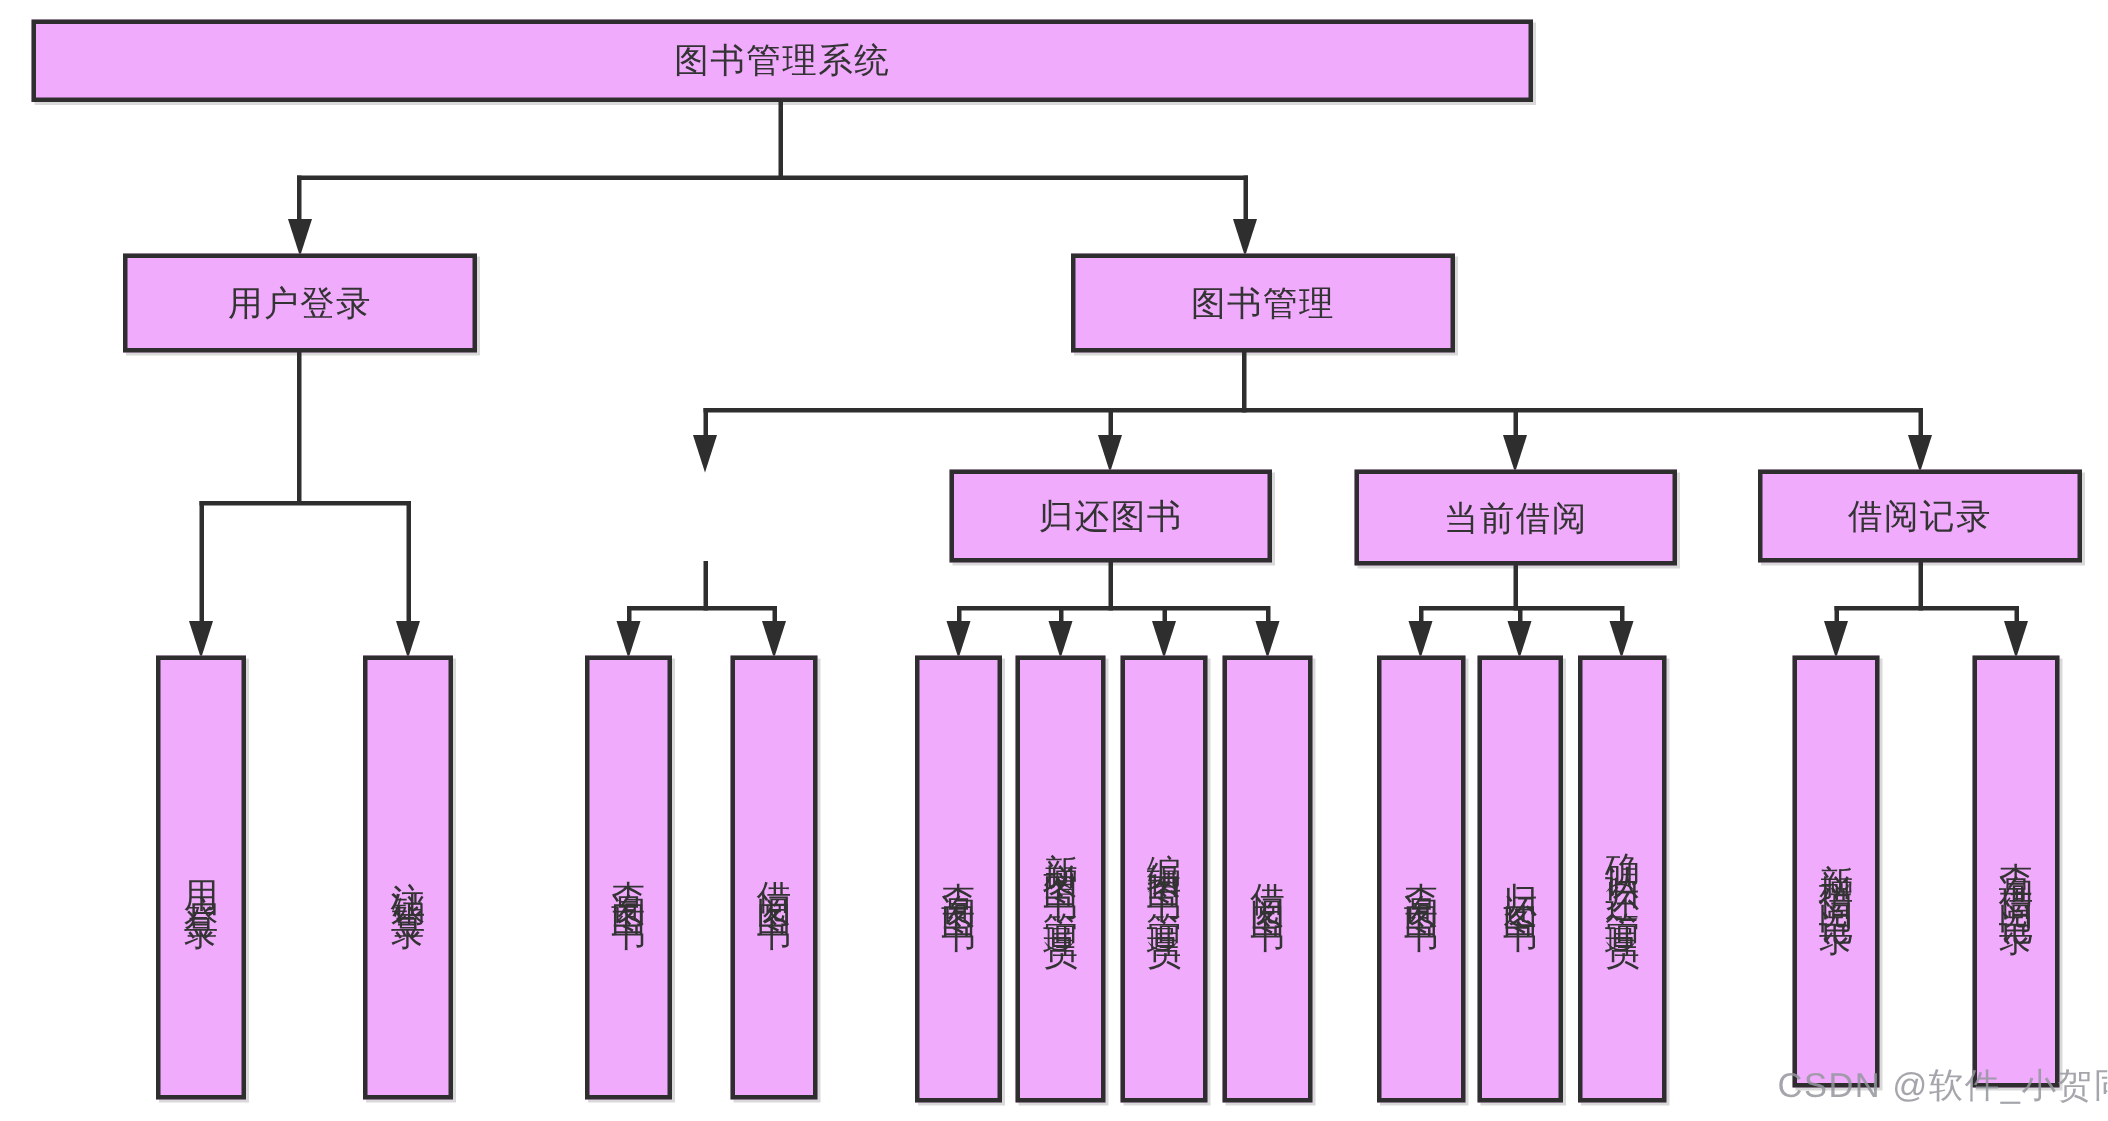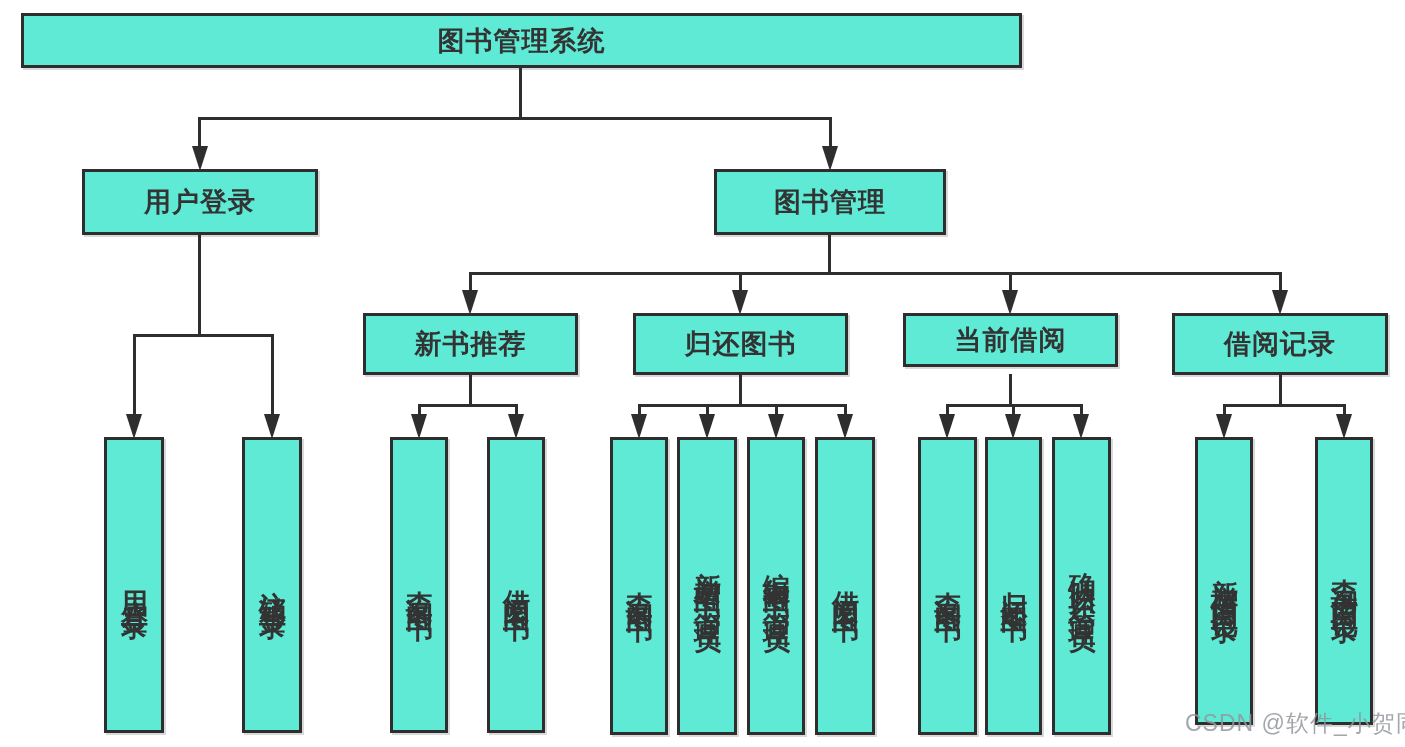--- a/index.html
+++ b/index.html
@@ -6,31 +6,30 @@
   #canvas{
     position:relative;
     width:1405px;height:747px;
     background:#fff;
     font-family:"Liberation Sans","DejaVu Sans",sans-serif;
     overflow:hidden;
   }
   .box{
     position:absolute;
     box-sizing:border-box;
-    background:#5eead4;
+    background:#f0abfc;
     border:3px solid #2e2e2e;
     box-shadow:2px 2px 0 rgba(0,0,0,0.15);
     display:flex;
     align-items:center;
     justify-content:center;
-    font-size:27px;
+    font-size:23px;
     color:#333;
     letter-spacing:1px;
     white-space:nowrap;
-    font-weight:bold;
   }
   .vlabel{
     writing-mode:vertical-rl;
     text-orientation:mixed;
     letter-spacing:8px;
     line-height:1;
   }
   .hline{position:absolute;height:3px;background:#2e2e2e;}
   .vline{position:absolute;width:3px;background:#2e2e2e;}
   .arrow{
@@ -61,21 +60,21 @@
   <div class="vline" style="left:519px;top:67px;height:53px"></div>
   <div class="hline" style="left:198px;top:117px;width:634px"></div>
   <div class="vline" style="left:198px;top:117px;height:32px"></div>
   <div class="arrow" style="left:192px;top:146px"></div>
   <div class="vline" style="left:829px;top:117px;height:32px"></div>
   <div class="arrow" style="left:822px;top:146px"></div>
 
   <div class="box" style="left:82px;top:169px;width:236px;height:66px">
     <span>用户登录</span>
   </div>
-  <div class="box" style="left:714px;top:169px;width:232px;height:66px">
+  <div class="box" style="left:714px;top:169px;width:256px;height:66px">
     <span>图书管理</span>
   </div>
 
   <div class="vline" style="left:198px;top:234px;height:102px"></div>
   <div class="hline" style="left:133px;top:334px;width:141px"></div>
   <div class="vline" style="left:133px;top:334px;height:84px"></div>
   <div class="arrow" style="left:126px;top:414px"></div>
   <div class="vline" style="left:271px;top:334px;height:84px"></div>
   <div class="arrow" style="left:264px;top:414px"></div>
 
@@ -83,27 +82,24 @@
   <div class="hline" style="left:469px;top:272px;width:813px"></div>
   <div class="vline" style="left:469px;top:272px;height:21px"></div>
   <div class="arrow" style="left:462px;top:290px"></div>
   <div class="vline" style="left:739px;top:272px;height:21px"></div>
   <div class="arrow" style="left:732px;top:290px"></div>
   <div class="vline" style="left:1009px;top:272px;height:21px"></div>
   <div class="arrow" style="left:1002px;top:290px"></div>
   <div class="vline" style="left:1279px;top:272px;height:21px"></div>
   <div class="arrow" style="left:1272px;top:290px"></div>
 
-  <div class="box" style="left:363px;top:313px;width:215px;height:62px">
-    <span>新书推荐</span>
-  </div>
   <div class="box" style="left:633px;top:313px;width:215px;height:62px">
     <span>归还图书</span>
   </div>
-  <div class="box" style="left:903px;top:313px;width:215px;height:54px">
+  <div class="box" style="left:903px;top:313px;width:215px;height:64px">
     <span>当前借阅</span>
   </div>
   <div class="box" style="left:1172px;top:313px;width:216px;height:62px">
     <span>借阅记录</span>
   </div>
 
   <div class="vline" style="left:469px;top:374px;height:33px"></div>
   <div class="vline" style="left:739px;top:374px;height:33px"></div>
   <div class="vline" style="left:1009px;top:374px;height:33px"></div>
   <div class="vline" style="left:1279px;top:374px;height:33px"></div>

